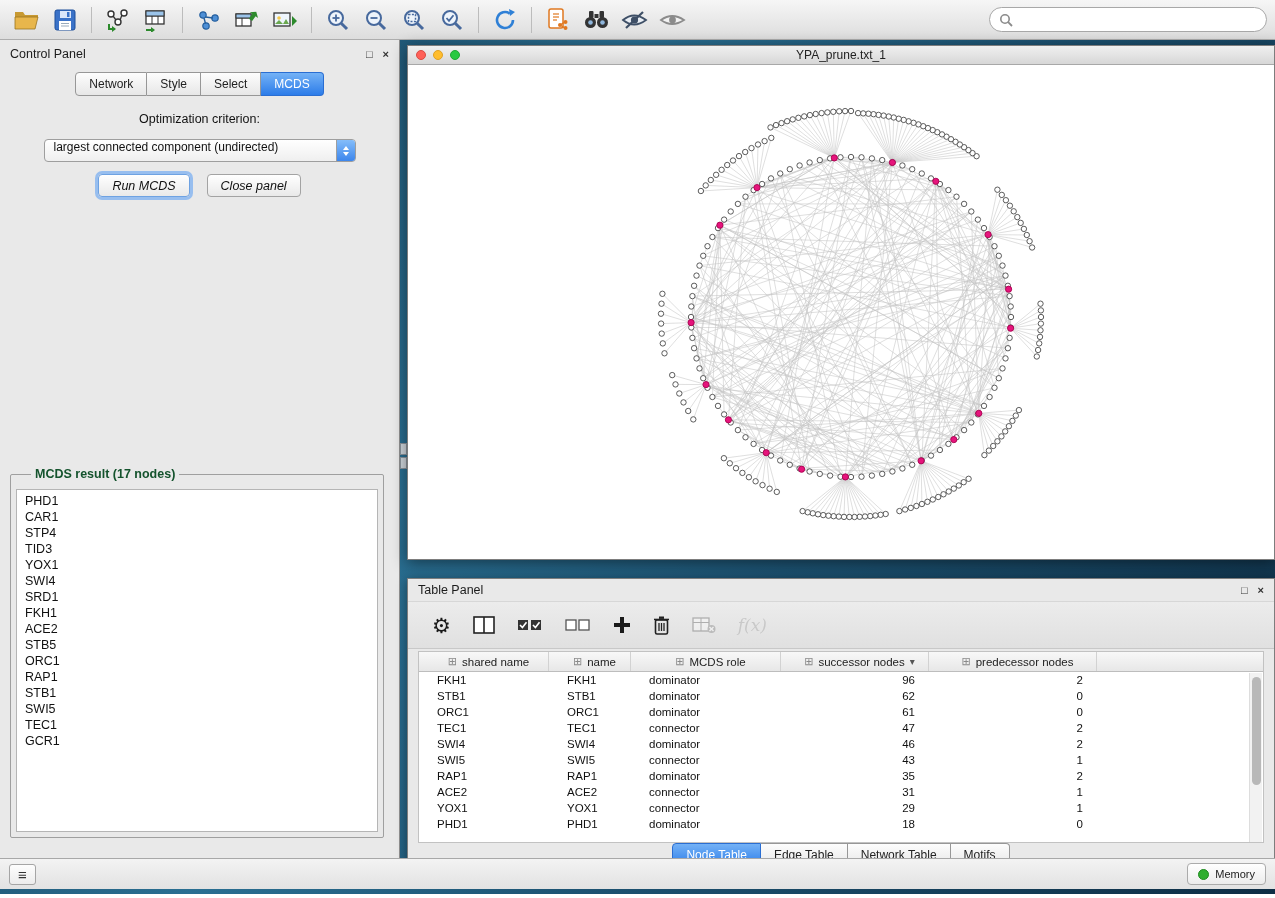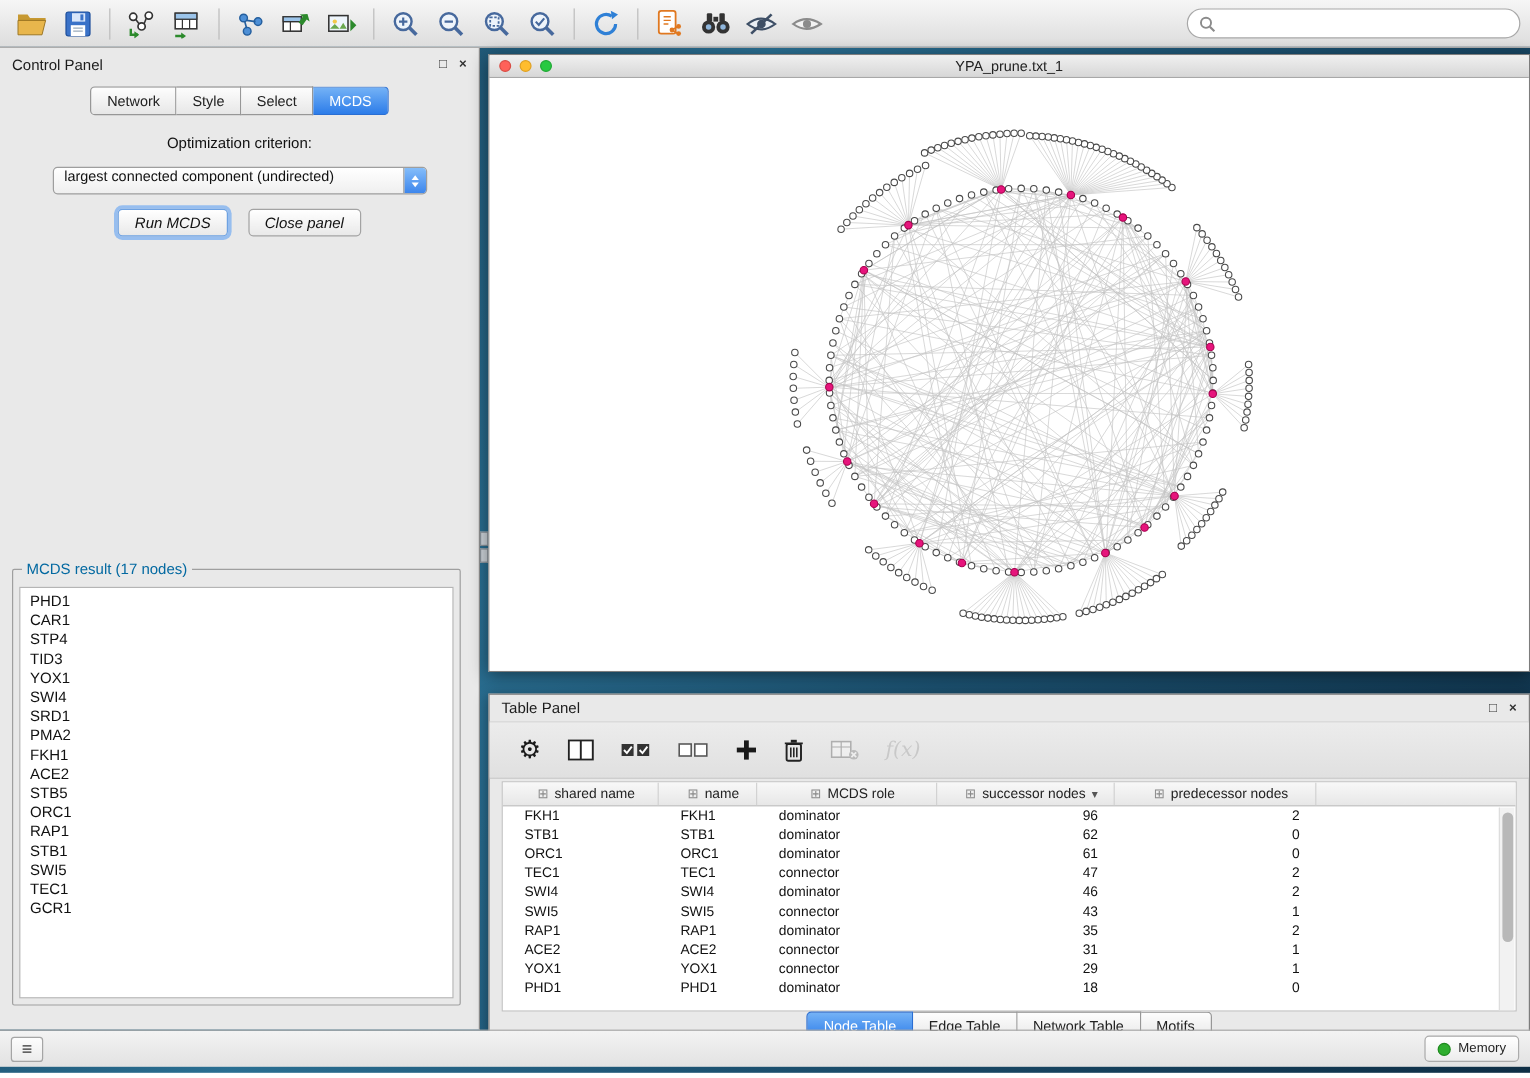--- a/index.html
+++ b/index.html
@@ -46,21 +46,21 @@
     display:flex; flex-direction:column; align-items:center; justify-content:center; gap:2px; border-left:1px solid #9e9e9e; }
   .dd-spin i { width:0; height:0; border-left:3.5px solid transparent; border-right:3.5px solid transparent; }
   .dd-up { border-bottom:4px solid #fff; }
   .dd-down { border-top:4px solid #fff; }
   .cp-buttons { margin-top:12px; display:flex; justify-content:center; gap:17px; }
   .btn { font-size:12.5px; padding:3px 13px; height:23px; border:1px solid #a3a3a3; border-radius:4px;
     background:linear-gradient(#ffffff,#e9e9e9); color:#111;font-style:italic; }
   .btn.default-focus { box-shadow:0 0 0 3px rgba(108,168,242,.65); border-color:#6ea2e2; }
   .mcds-fieldset { position:absolute; left:10px; top:427px; width:374px; height:371px;
     border:1px solid #9f9f9f; border-radius:2px; padding:8px 5px 5px; }
-  .mcds-fieldset legend { font-size:12.5px; padding:0 4px; margin-left:2px; color:#0369a1; }
+  .mcds-fieldset legend { font-size:12.5px; padding:0 4px; margin-left:15px; color:#14532d;font-weight:bold; }
   .mcds-listbox { width:100%; height:100%; background:#fff; border:1px solid #b5b5b5; overflow:hidden; text-align:left; padding:3px 0; }
   .mcds-item { font-size:12.5px; line-height:16px; padding-left:8px; color:#111; }
 
   
   .network-window { position:absolute; left:407px; top:45px; width:868px; height:515px;
     background:#fff; border:1px solid #7d7d7d; box-shadow:0 3px 14px rgba(0,0,0,.45); }
   .net-titlebar { height:19px; background:linear-gradient(#f0f0f0,#d7d7d7); border-bottom:1px solid #a8a8a8;
     display:flex; align-items:center; position:relative; padding:0 8px; }
   .traffic { display:flex; gap:7px; }
   .light { width:10px; height:10px; border-radius:50%; }
@@ -294,21 +294,20 @@
     <fieldset class="mcds-fieldset">
       <legend>MCDS result (17 nodes)</legend>
       <div class="mcds-listbox">
           <div class="mcds-item">PHD1</div>
           <div class="mcds-item">CAR1</div>
           <div class="mcds-item">STP4</div>
           <div class="mcds-item">TID3</div>
           <div class="mcds-item">YOX1</div>
           <div class="mcds-item">SWI4</div>
           <div class="mcds-item">SRD1</div>
-          <div class="mcds-item">PMA2</div>
           <div class="mcds-item">FKH1</div>
           <div class="mcds-item">ACE2</div>
           <div class="mcds-item">STB5</div>
           <div class="mcds-item">ORC1</div>
           <div class="mcds-item">RAP1</div>
           <div class="mcds-item">STB1</div>
           <div class="mcds-item">SWI5</div>
           <div class="mcds-item">TEC1</div>
           <div class="mcds-item">GCR1</div>
         </div>

